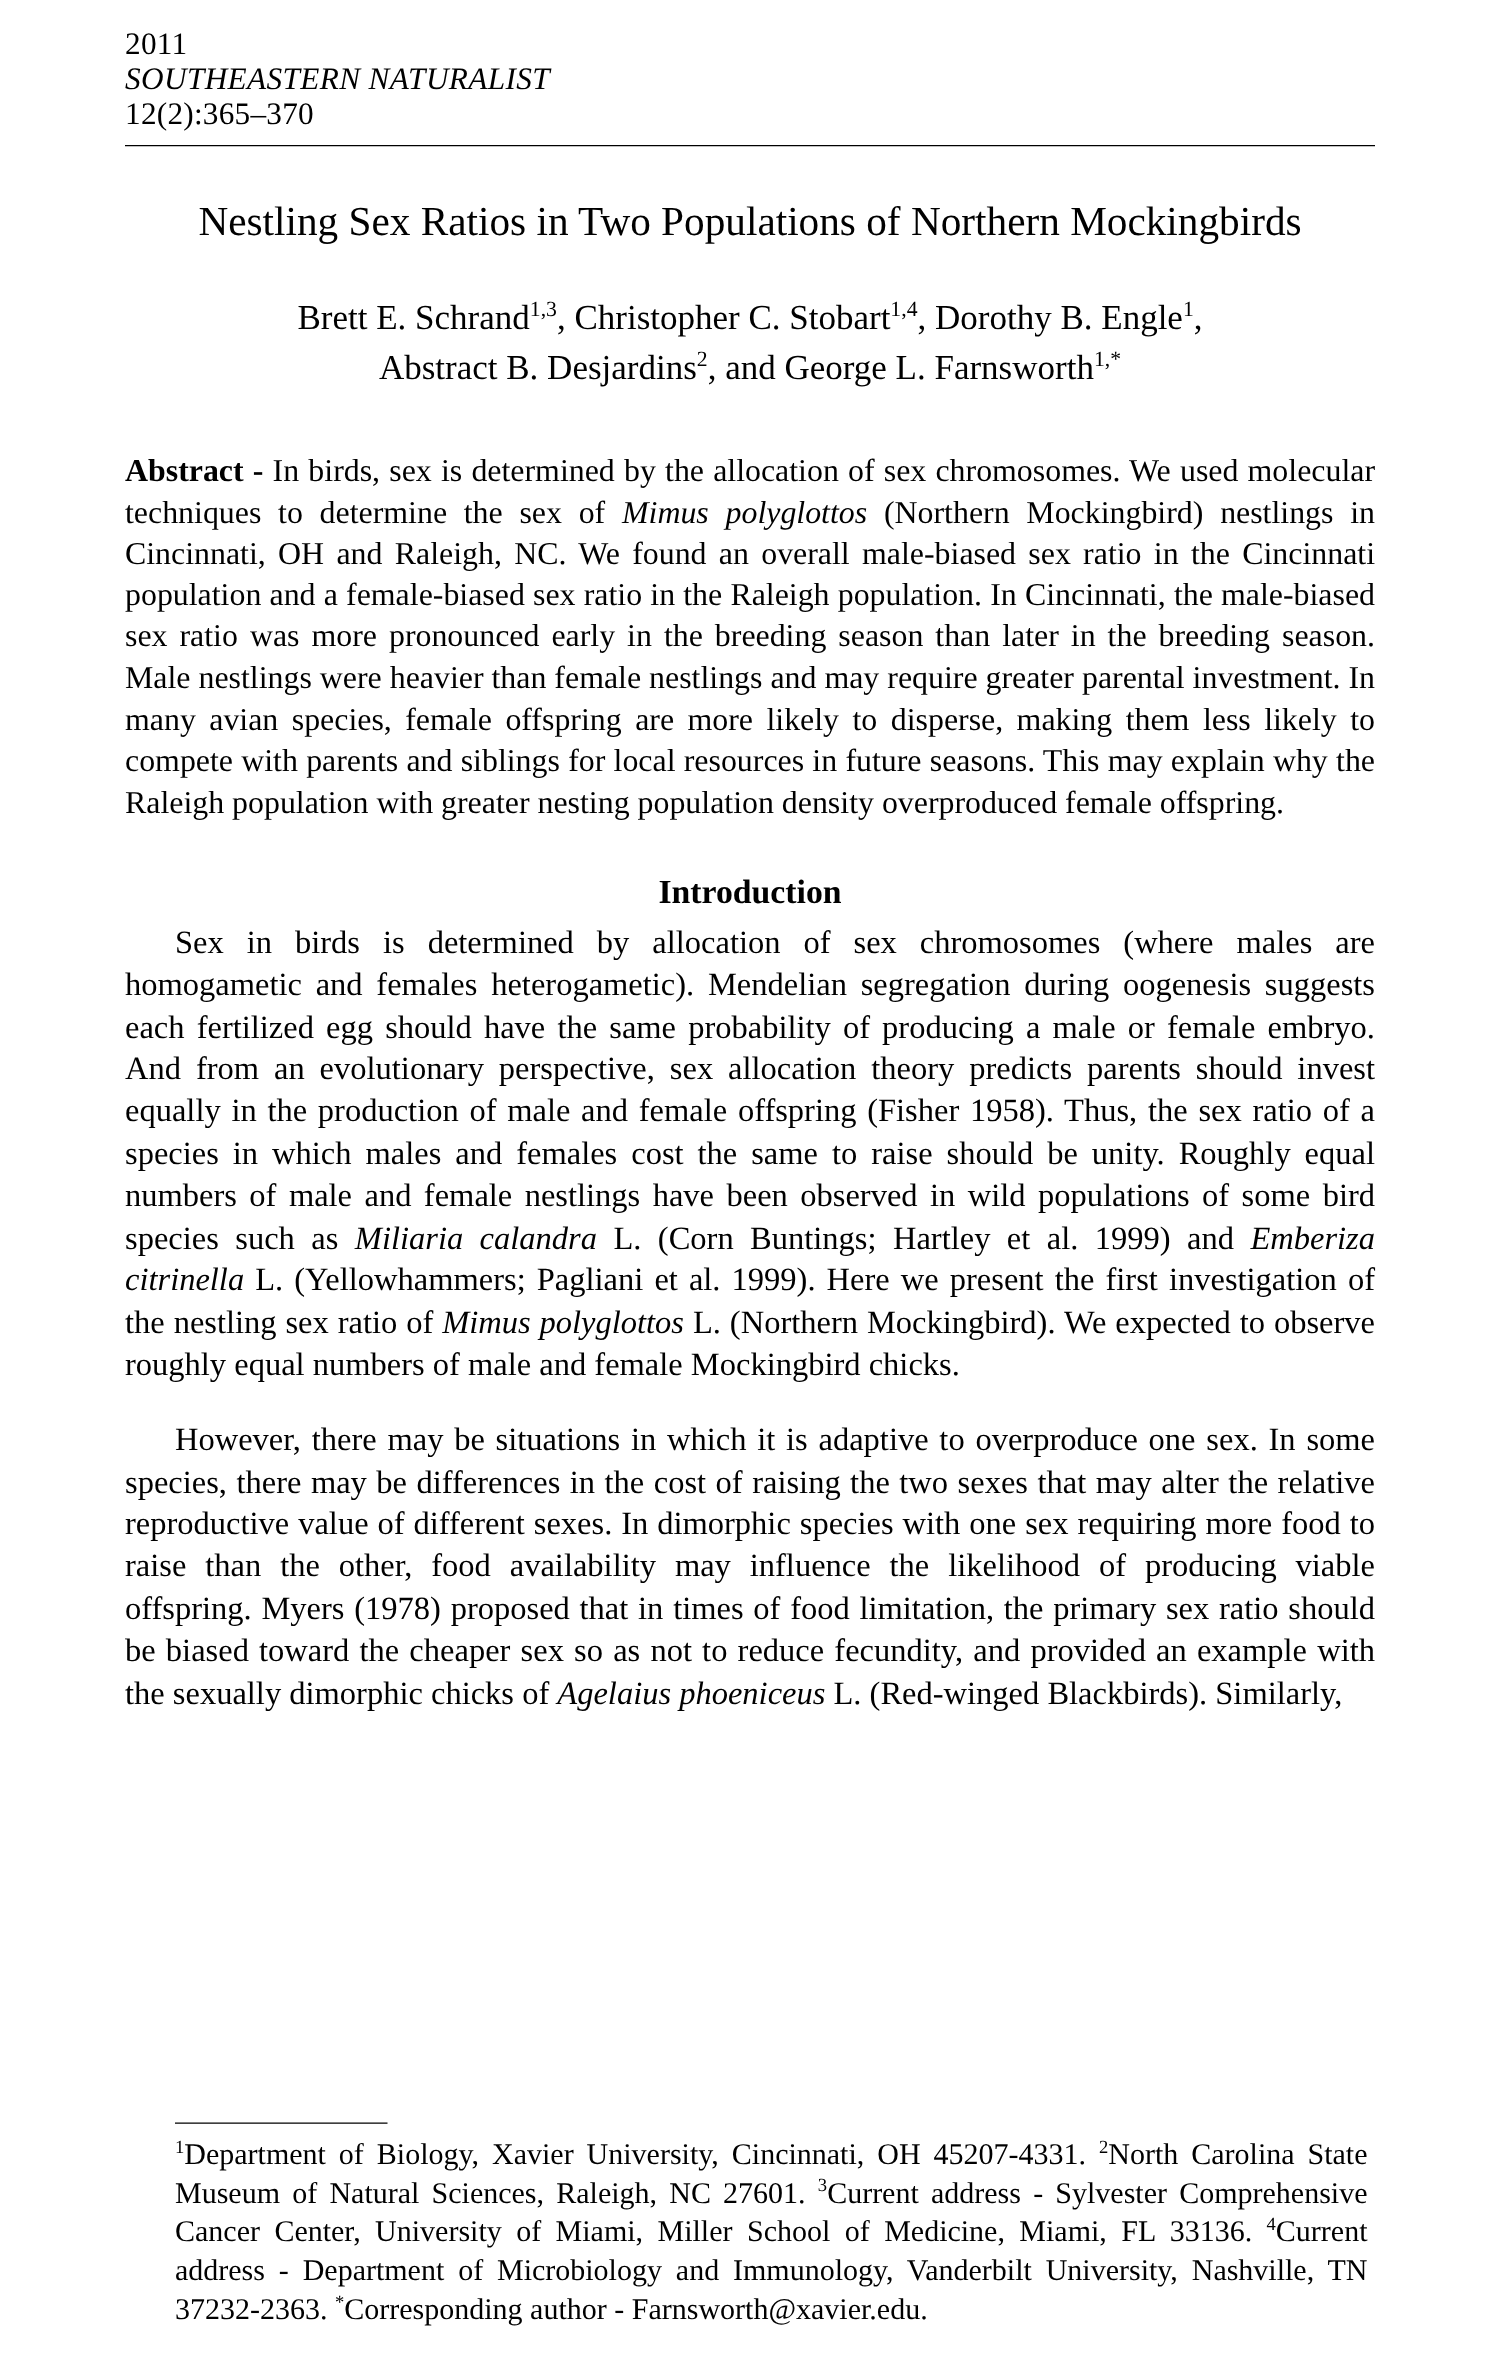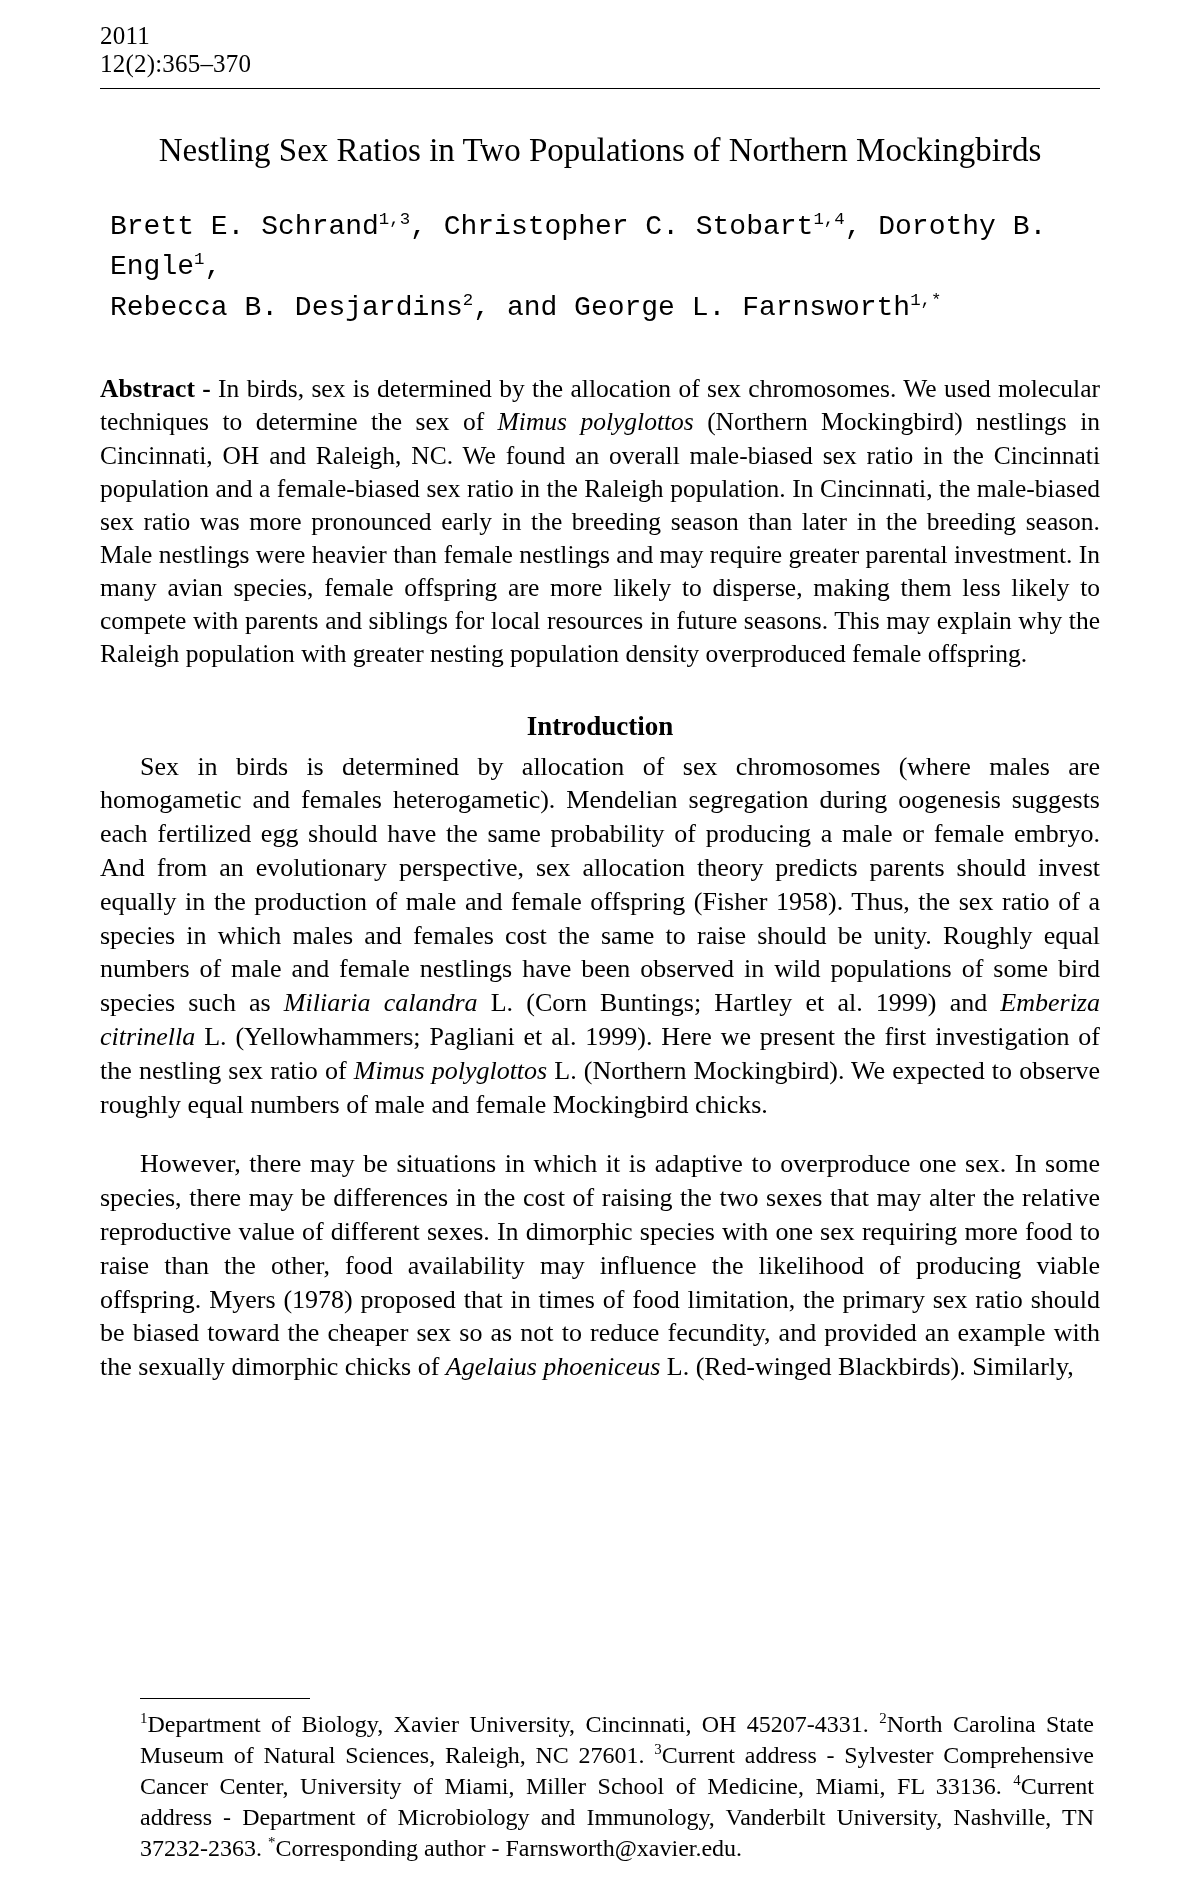--- a/index.html
+++ b/index.html
@@ -47,24 +47,24 @@
   
   .title {
     text-align: center;
     font-weight: normal;
     font-size: 33px;
     line-height: 1.32;
     margin: 40px 24px 0 24px;
   }
   
   .authors {
+    text-align: center;
     font-size: 28px;
     line-height: 1.45;
     margin: 34px 10px 0 10px;
-    font-family: Liberation Mono, monospace;
   }
   sup { font-size: 0.62em; vertical-align: super; line-height: 0; }
   
   .abstract {
     margin-top: 44px;
     font-size: 25.5px;
     line-height: 1.30;
     text-align: justify;
     text-justify: inter-word;
   }
@@ -109,29 +109,30 @@
     text-justify: inter-word;
   }
 </style>
 </head>
 <body>
 
 <div class="page">
 
   <div class="running-head">
     <span>2011</span>
+    <span class="journal">SOUTHEASTERN NATURALIST</span>
     <span>12(2):365–370</span>
   </div>
   <hr class="rule">
 
   <h1 class="title">Nestling Sex Ratios in Two Populations of Northern Mockingbirds</h1>
 
   <div class="authors">
     <div><span>Brett E. Schrand</span><sup>1,3</sup><span>, Christopher C. Stobart</span><sup>1,4</sup><span>, Dorothy B. Engle</span><sup>1</sup><span>,</span></div>
-    <div><span>Rebecca B. Desjardins</span><sup>2</sup><span>, and George L. Farnsworth</span><sup>1,*</sup></div>
+    <div><span>Abstract B. Desjardins</span><sup>2</sup><span>, and George L. Farnsworth</span><sup>1,*</sup></div>
   </div>
 
   <div class="abstract">
     <span class="lead">Abstract - </span><span>In birds, sex is determined by the allocation of sex chromosomes. We used molecular techniques to determine the sex of </span><i>Mimus polyglottos</i><span> (Northern Mockingbird) nestlings in Cincinnati, OH and Raleigh, NC. We found an overall male-biased sex ratio in the Cincinnati population and a female-biased sex ratio in the Raleigh population. In Cincinnati, the male-biased sex ratio was more pronounced early in the breeding season than later in the breeding season. Male nestlings were heavier than female nestlings and may require greater parental investment. In many avian species, female offspring are more likely to disperse, making them less likely to compete with parents and siblings for local resources in future seasons. This may explain why the Raleigh population with greater nesting population density overproduced female offspring.</span>
   </div>
 
   <h2 class="section-head">Introduction</h2>
 
   <p class="body-text"><span>Sex in birds is determined by allocation of sex chromosomes (where males are homogametic and females heterogametic). Mendelian segregation during oogenesis suggests each fertilized egg should have the same probability of producing a male or female embryo. And from an evolutionary perspective, sex allocation theory predicts parents should invest equally in the production of male and female offspring (Fisher 1958). Thus, the sex ratio of a species in which males and females cost the same to raise should be unity. Roughly equal numbers of male and female nestlings have been observed in wild populations of some bird species such as </span><i>Miliaria calandra</i><span> L. (Corn Buntings; Hartley et al. 1999) and </span><i>Emberiza citrinella</i><span> L. (Yellowhammers; Pagliani et al. 1999). Here we present the first investigation of the nestling sex ratio of </span><i>Mimus polyglottos</i><span> L. (Northern Mockingbird). We expected to observe roughly equal numbers of male and female Mockingbird chicks.</span></p>
 

